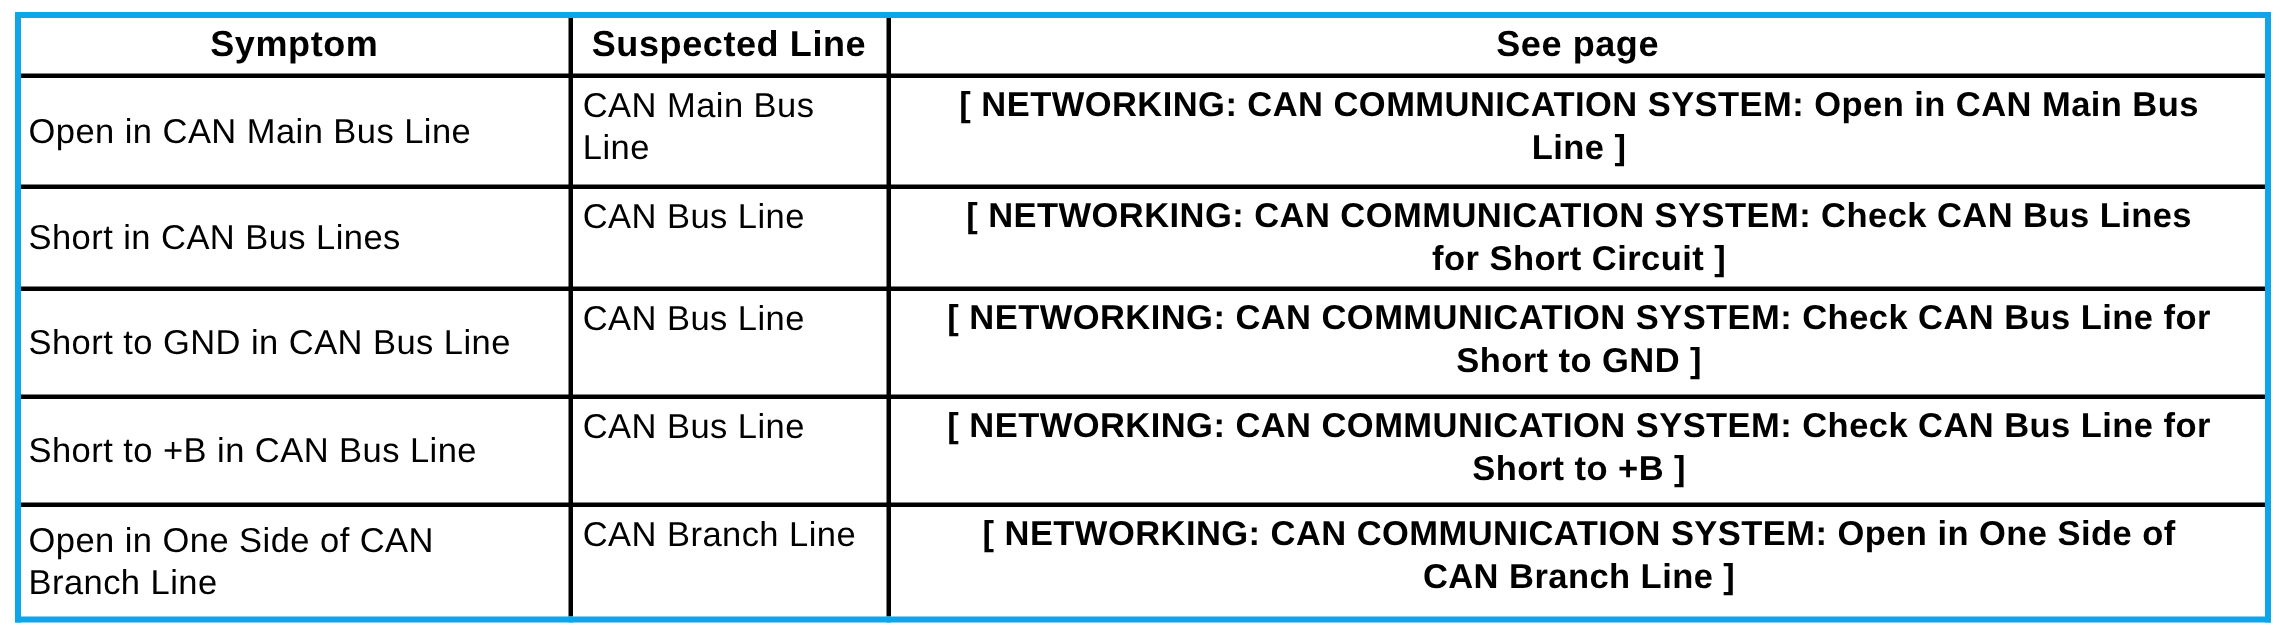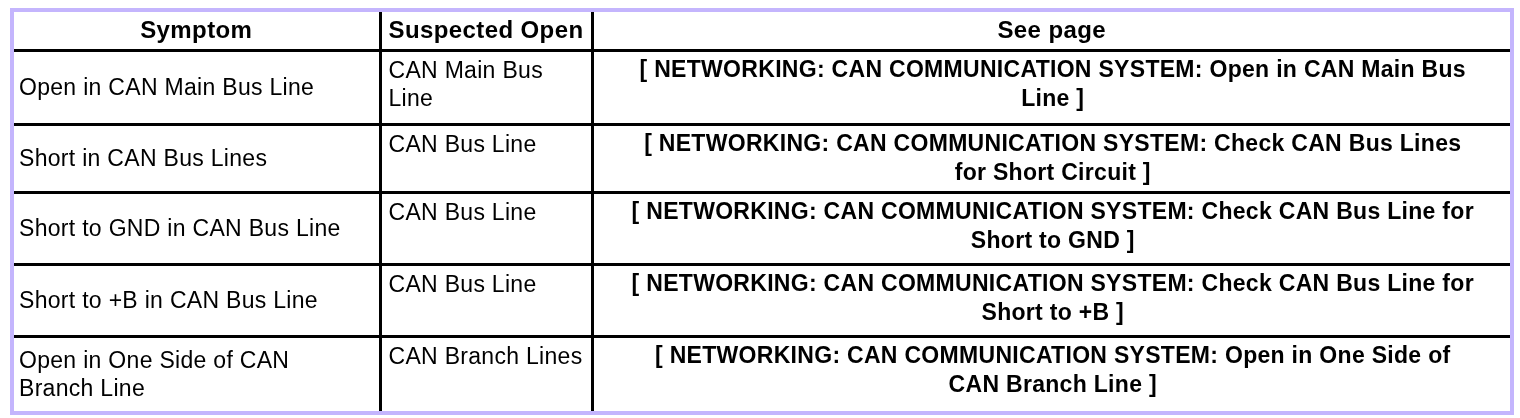--- a/index.html
+++ b/index.html
@@ -15,21 +15,21 @@
     font-family: "Liberation Sans", sans-serif;
     color: #000000;
   }
   table.symptom-table {
     position: absolute;
     left: 10px;
     top: 8px;
     width: 1500px;
     border-collapse: collapse;
     table-layout: fixed;
-    border: 4px solid #c4b5fd;
+    border: 4px solid #0ea5e9;
     background: #ffffff;
   }
   table.symptom-table th,
   table.symptom-table td {
     border: 3px solid #000000;
     overflow: hidden;
     white-space: pre-line;
     box-sizing: border-box;
   }
   col.c-symptom { width: 368px; }
@@ -80,21 +80,21 @@
 <div class="page">
   <table class="symptom-table">
     <colgroup>
       <col class="c-symptom">
       <col class="c-area">
       <col class="c-seepage">
     </colgroup>
     <thead>
       <tr>
         <th>Symptom</th>
-        <th>Suspected Open</th>
+        <th>Suspected Line</th>
         <th>See page</th>
       </tr>
     </thead>
     <tbody>
       <tr>
         <td class="cell-symptom">Open in CAN Main Bus Line</td>
         <td class="cell-area">CAN Main Bus
 Line</td>
         <td class="cell-seepage">[ NETWORKING: CAN COMMUNICATION SYSTEM: Open in CAN Main Bus
 Line ]</td>
@@ -113,19 +113,19 @@
       </tr>
       <tr>
         <td class="cell-symptom">Short to +B in CAN Bus Line</td>
         <td class="cell-area">CAN Bus Line</td>
         <td class="cell-seepage">[ NETWORKING: CAN COMMUNICATION SYSTEM: Check CAN Bus Line for
 Short to +B ]</td>
       </tr>
       <tr>
         <td class="cell-symptom">Open in One Side of CAN
 Branch Line</td>
-        <td class="cell-area">CAN Branch Lines</td>
+        <td class="cell-area">CAN Branch Line</td>
         <td class="cell-seepage">[ NETWORKING: CAN COMMUNICATION SYSTEM: Open in One Side of
 CAN Branch Line ]</td>
       </tr>
     </tbody>
   </table>
 </div>
 
 </body></html>

